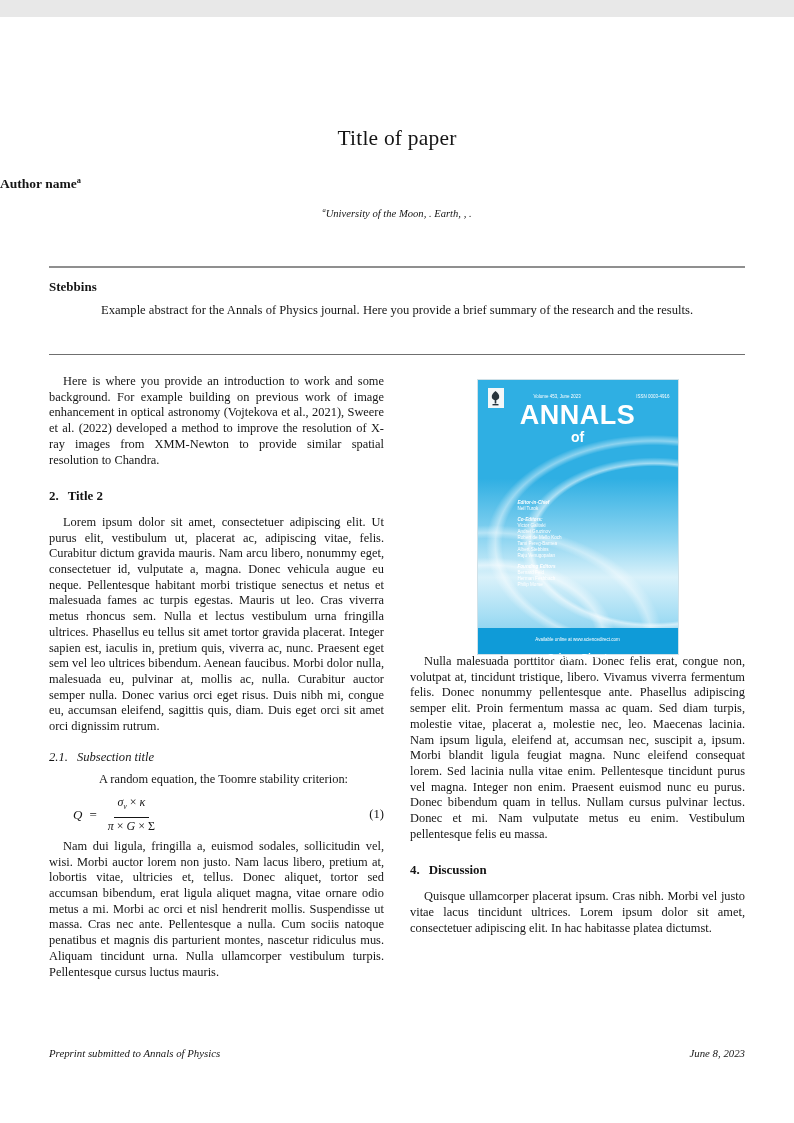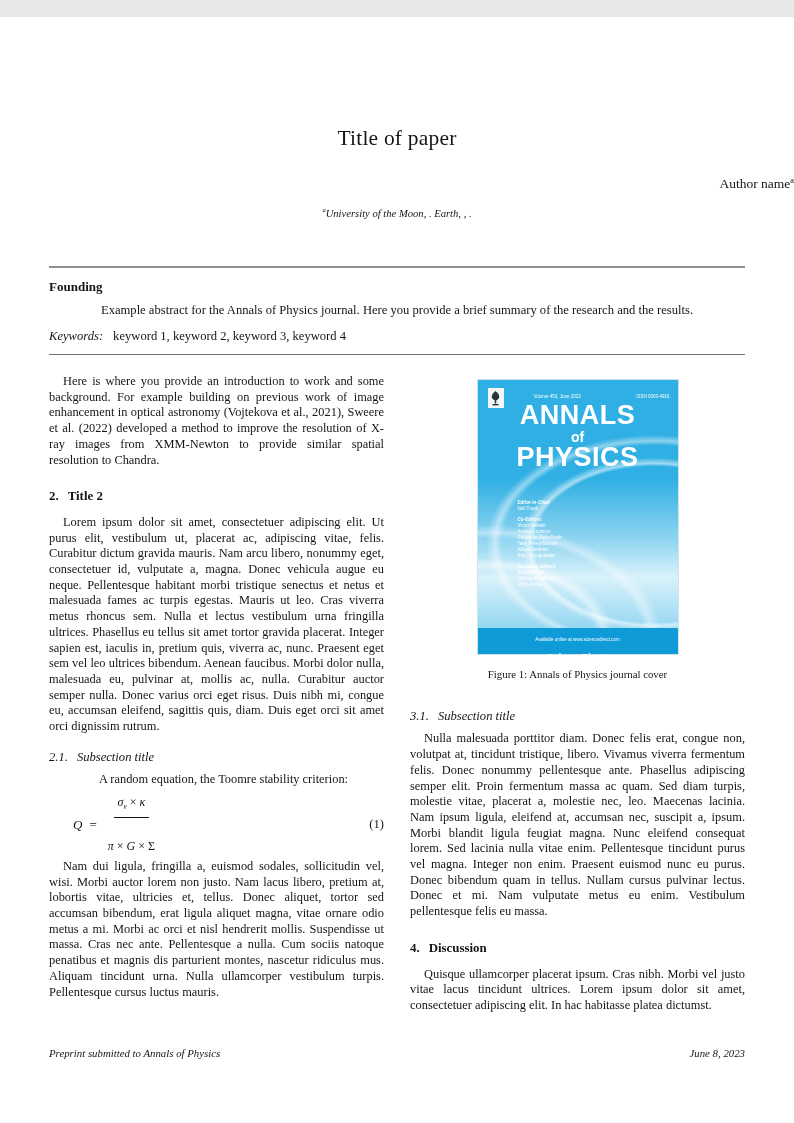--- a/index.html
+++ b/index.html
@@ -5,21 +5,21 @@
   html,body{margin:0;padding:0;background:#e8e8e8;}
   .page{
     position:relative; width:794px; height:1123px; margin:17px auto;
     background:#ffffff; overflow:hidden;
     font-family:"Liberation Serif", serif; color:#151515;
     -webkit-hyphens:auto; hyphens:auto;
   }
   
   .doc-title{position:absolute; top:109px; left:0; width:100%; text-align:center;
     font-size:21.5px; letter-spacing:.2px;}
-  .author-line{position:absolute; top:159px; left:0; width:100%; text-align:right; font-size:13.5px;}
+  .author-line{position:absolute; top:159px; left:0; width:100%; text-align:left; font-size:13.5px;font-weight:bold;}
   .affil-line{position:absolute; top:191px; left:0; width:100%; text-align:center;
     font-size:10.6px; font-style:italic;}
   sup{font-size:.62em; line-height:0;}
   .rule-top{position:absolute; top:249px; left:49px; width:696px; height:0;
     border-top:2px solid #8f8f8f;}
   .abstract-head{position:absolute; top:262px; left:49px; font-size:13px; font-weight:bold;}
   .abstract-text{position:absolute; top:286px; left:49px; width:696px; font-size:12.6px;text-align:center;}
   .keywords-line{position:absolute; top:312px; left:49px; width:696px; font-size:12.6px;}
   .keywords-label{font-style:italic; margin-right:10px;}
   .rule-mid{position:absolute; top:337px; left:49px; width:696px; height:0;
@@ -31,21 +31,21 @@
   .sec-head.first{margin-top:7px;}
   .subsec-head{font-size:12.6px; font-style:italic; font-weight:normal; margin:15px 0 7px; text-align:left;}
   .h-num{margin-right:9px;}
   p.body{margin:0; text-indent:14px;}
   p.lead{margin:0; text-indent:14px; text-align:center;}
   
   .equation{display:flex; align-items:center; margin:7px 0 4px; text-align:left;}
   .eq-body{display:inline-flex; align-items:center; margin-left:24px; font-size:13px;}
   .mi{font-style:italic;}
   .eq-rel{margin:0 7px;}
-  .frac{display:inline-flex; flex-direction:column; align-items:center; vertical-align:middle;gap:20px;}
+  .frac{display:inline-flex; flex-direction:column; align-items:center; vertical-align:middle;}
   .frac .num{padding:0 4px 1px; border-bottom:1px solid #151515; font-size:12px;}
   .frac .den{padding:1px 4px 0; font-size:12px;}
   .frac sub{font-size:.6em;}
   .eq-number{margin-left:auto; font-size:12.6px;}
   
   .figure-block{margin:6px 0 0; text-align:center;}
   .cover{position:relative; width:200px; height:274px; margin:0 auto; text-align:left;
     background:
       radial-gradient(ellipse 230px 150px at 88% 60%, rgba(255,255,255,0) 52%, rgba(255,255,255,.55) 54%, rgba(255,255,255,0) 58%, rgba(255,255,255,0) 66%, rgba(255,255,255,.45) 69%, rgba(255,255,255,0) 73%),
       radial-gradient(ellipse 280px 190px at 6% 96%, rgba(255,255,255,0) 38%, rgba(255,255,255,.5) 41%, rgba(255,255,255,0) 45%, rgba(255,255,255,0) 55%, rgba(255,255,255,.4) 58%, rgba(255,255,255,0) 62%),
@@ -77,25 +77,22 @@
 </head>
 <body>
 
 <div class="page">
 
   <div class="doc-title">Title of paper</div>
   <div class="author-line"><span>Author name</span><sup>a</sup></div>
   <div class="affil-line"><sup>a</sup><span>University of the Moon, . Earth, , .</span></div>
 
   <div class="rule-top"></div>
-  <div class="abstract-head">Founding</div>
+  <div class="abstract-head">Stebbins</div>
   <div class="abstract-text">Example abstract for the Annals of Physics journal. Here you provide a brief summary of the research and the results.</div>
-  <div class="keywords-line">
-    <span class="keywords-label">Keywords:</span><span>keyword 1, keyword 2, keyword 3, keyword 4</span>
-  </div>
   <div class="rule-mid"></div>
 
   <div class="columns">
 
     <div class="col">
       <p class="body">Here is where you provide an introduction to work and some background. For example building on previous work of image enhancement in optical astronomy (Vojtekova et al., 2021), Sweere et al. (2022) developed a method to improve the resolution of X-ray images from XMM-Newton to provide similar spatial resolution to Chandra.</p>
 
       <div class="sec-head"><span class="h-num">2.</span><span>Title 2</span></div>
       <p class="body">Lorem ipsum dolor sit amet, consectetuer adipiscing elit. Ut purus elit, vestibulum ut, placerat ac, adipiscing vitae, felis. Curabitur dictum gravida mauris. Nam arcu libero, nonummy eget, consectetuer id, vulputate a, magna. Donec vehicula augue eu neque. Pellentesque habitant morbi tristique senectus et netus et malesuada fames ac turpis egestas. Mauris ut leo. Cras viverra metus rhoncus sem. Nulla et lectus vestibulum urna fringilla ultrices. Phasellus eu tellus sit amet tortor gravida placerat. Integer sapien est, iaculis in, pretium quis, viverra ac, nunc. Praesent eget sem vel leo ultrices bibendum. Aenean faucibus. Morbi dolor nulla, malesuada eu, pulvinar at, mollis ac, nulla. Curabitur auctor semper nulla. Donec varius orci eget risus. Duis nibh mi, congue eu, accumsan eleifend, sagittis quis, diam. Duis eget orci sit amet orci dignissim rutrum.</p>
 
@@ -126,21 +123,20 @@
               <path d="M5.5 0 C3 2 1.5 4 1.8 6.2 C2 8 3.5 9 5.5 9.2 C7.5 9 9 8 9.2 6.2 C9.5 4 8 2 5.5 0 Z" fill="#27343c"></path>
               <rect x="4.7" y="8.5" width="1.6" height="4" fill="#27343c"></rect>
               <rect x="2.5" y="13" width="6" height="1.4" fill="#27343c"></rect>
             </svg>
           </div>
           <div class="cover-volume">Volume 453, June 2023</div>
           <div class="cover-issn">ISSN 0003-4916</div>
           <div class="cover-title">
             <div class="big">ANNALS</div>
             <div class="small">of</div>
-            <div class="big">PHYSICS</div>
           </div>
           <div class="cover-editors">
             <div class="lbl">Editor-in-Chief</div>
             <div>Neil Turok</div>
             <div class="gap"></div>
             <div class="lbl">Co-Editors:</div>
             <div>Victor Galitski</div>
             <div>Andrei Gruzinov</div>
             <div>Robert de Mello Koch</div>
             <div>Tami Pereg-Barnea</div>
@@ -150,24 +146,22 @@
             <div class="lbl">Founding Editors</div>
             <div>Bernard Feld</div>
             <div>Herman Feshbach</div>
             <div>Philip Morse</div>
           </div>
           <div class="cover-band">
             <div class="avail">Available online at www.sciencedirect.com</div>
             <div class="brand">ScienceDirect</div>
           </div>
         </div>
-        <div class="figure-caption">Figure 1: Annals of Physics journal cover</div>
       </div>
 
-      <div class="subsec-head" style="margin-top:26px;"><span class="h-num">3.1.</span><span>Subsection title</span></div>
       <p class="body">Nulla malesuada porttitor diam. Donec felis erat, congue non, volutpat at, tincidunt tristique, libero. Vivamus viverra fermentum felis. Donec nonummy pellentesque ante. Phasellus adipiscing semper elit. Proin fermentum massa ac quam. Sed diam turpis, molestie vitae, placerat a, molestie nec, leo. Maecenas lacinia. Nam ipsum ligula, eleifend at, accumsan nec, suscipit a, ipsum. Morbi blandit ligula feugiat magna. Nunc eleifend consequat lorem. Sed lacinia nulla vitae enim. Pellentesque tincidunt purus vel magna. Integer non enim. Praesent euismod nunc eu purus. Donec bibendum quam in tellus. Nullam cursus pulvinar lectus. Donec et mi. Nam vulputate metus eu enim. Vestibulum pellentesque felis eu massa.</p>
 
       <div class="sec-head"><span class="h-num">4.</span><span>Discussion</span></div>
       <p class="body">Quisque ullamcorper placerat ipsum. Cras nibh. Morbi vel justo vitae lacus tincidunt ultrices. Lorem ipsum dolor sit amet, consectetuer adipiscing elit. In hac habitasse platea dictumst.</p>
     </div>
   </div>
 
   <div class="footer-left">Preprint submitted to Annals of Physics</div>
   <div class="footer-right">June 8, 2023</div>
 </div>

